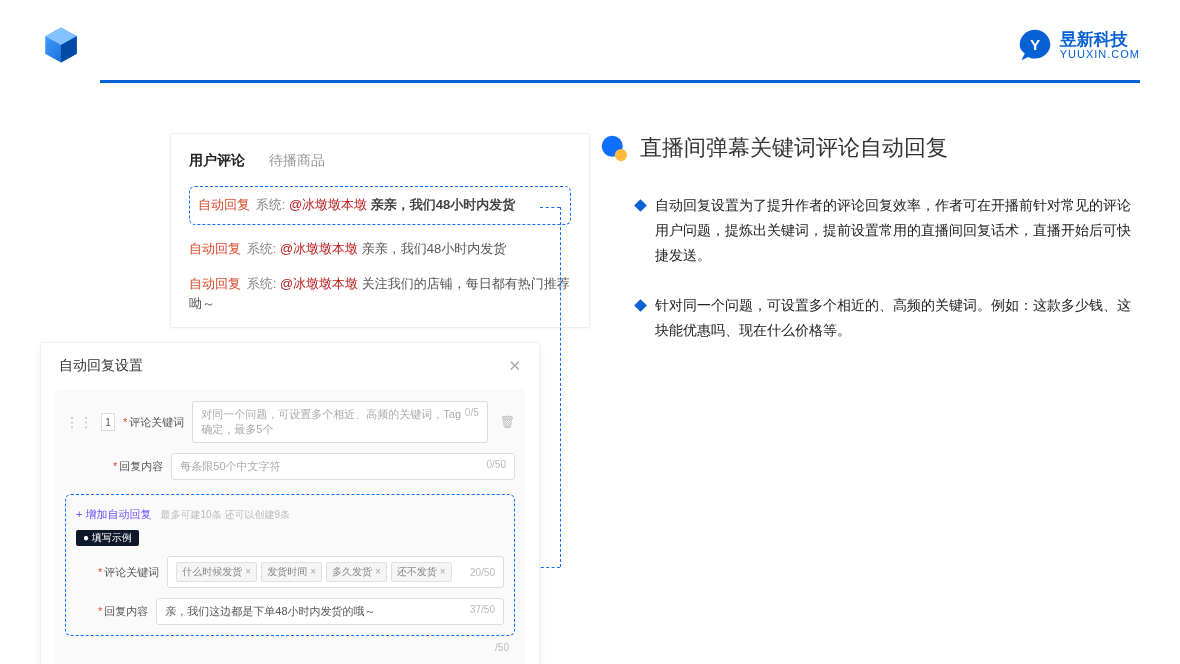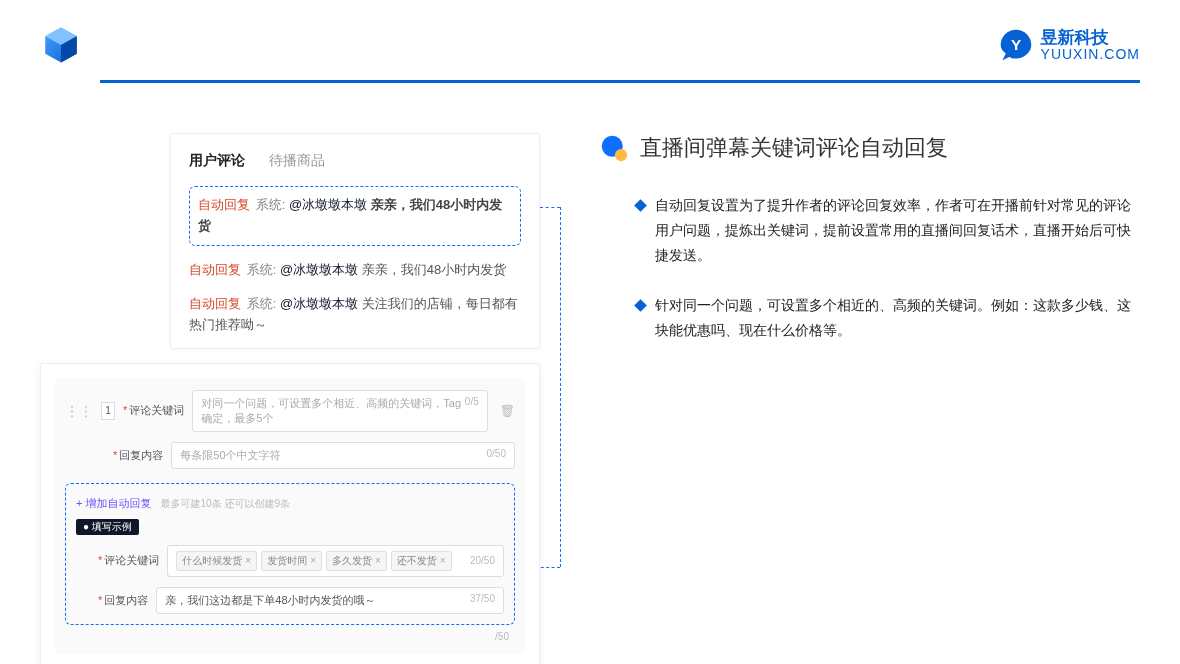--- a/index.html
+++ b/index.html
@@ -5,39 +5,39 @@
 * { margin: 0; padding: 0; box-sizing: border-box; }
 body { width: 1180px; height: 664px; font-family: "Microsoft YaHei", sans-serif; background: #fff; position: relative; }
 
 
 .header { display: flex; align-items: center; padding: 24px 40px 0 40px; }
 .header-icon { width: 42px; height: 42px; margin-right: 18px; }
 .header-title { font-size: 30px; color: #444; font-weight: 500; }
 .logo-wrap { margin-left: auto; display: flex; align-items: center; }
 .logo-icon { width: 34px; height: 34px; margin-right: 8px; }
 .logo-text-top { font-size: 17px; font-weight: bold; color: #0561d4; line-height: 1; }
-.logo-text-sub { font-size: 14px; color: #0561d4; letter-spacing: 1px; }
+.logo-text-sub { font-size: 11px; color: #0561d4; letter-spacing: 1px; }
 .hr { height: 3px; background: #0561d4; margin: 14px 40px 0 100px; }
 
 
 .content { display: flex; padding: 50px 40px 0 40px; gap: 60px; }
 .left { width: 500px; position: relative; }
 .right { flex: 1; }
 
 
-.card-comments { width: 370px; margin-left: 130px; background: #fff; border: 1px solid #eee; border-radius: 2px; box-shadow: 0 1px 4px rgba(0,0,0,0.04); padding: 18px 18px 12px 18px; }
+.card-comments { width: 420px; margin-left: 130px; background: #fff; border: 1px solid #eee; border-radius: 2px; box-shadow: 0 1px 4px rgba(0,0,0,0.04); padding: 18px 18px 12px 18px; }
 .tabs { display: flex; gap: 24px; font-size: 14px; margin-bottom: 16px; }
 .tab { color: #999; }
 .tab.active { color: #222; font-weight: 600; }
 .msgs { display: flex; flex-direction: column; gap: 14px; font-size: 13px; }
 .msg { line-height: 1.6; }
 .msg.highlight { border: 1.5px dashed #0e6eff; border-radius: 6px; padding: 8px 8px; position: relative; }
 .msg .tag-reply { color: #d84b2c; margin-right: 2px; }
 .msg .sys { color: #888; }
-.msg .user { color: #0f172a; }
+.msg .user { color: #b91c1c; }
 .msg .text { color: #444; font-weight: 600; }
 .msg .text-normal { color: #555; }
 
 
 .card-settings { width: 500px; background: #fff; border: 1px solid #eee; border-radius: 2px; box-shadow: 0 2px 8px rgba(0,0,0,0.06); padding: 14px 14px; margin-top: 14px; position: relative; }
 .settings-head { display: flex; justify-content: space-between; align-items: center; font-size: 14px; color: #333; margin-bottom: 14px; padding: 0 4px; }
 .close-x { color: #aaa; font-size: 15px; }
 .settings-body { background: #fafafa; border-radius: 4px; padding: 12px 10px; font-size: 11px; color: #777; }
 .row { display: flex; align-items: center; gap: 8px; margin-bottom: 10px; }
 .drag { color: #bbb; font-size: 14px; }
@@ -126,20 +126,24 @@
           <span class="text-normal">关注我们的店铺，每日都有热门推荐呦～</span>
         </div>
       </div>
     </div>
 
     <div class="connector1"></div>
     <div class="connector1v"></div>
     <div class="connector1h2"></div>
 
     <div class="card-settings">
+      <div class="settings-head">
+        <span>自动回复设置</span>
+        <span class="close-x">✕</span>
+      </div>
       <div class="settings-body">
         <div class="row">
           <span class="drag">⋮⋮</span>
           <span class="idx">1</span>
           <span class="lbl"><span class="star">*</span><span>评论关键词</span></span>
           <div class="input-box">
             <span>对同一个问题，可设置多个相近、高频的关键词，Tag确定，最多5个</span>
             <span class="count">0/5</span>
           </div>
           <span class="trash">🗑</span>

